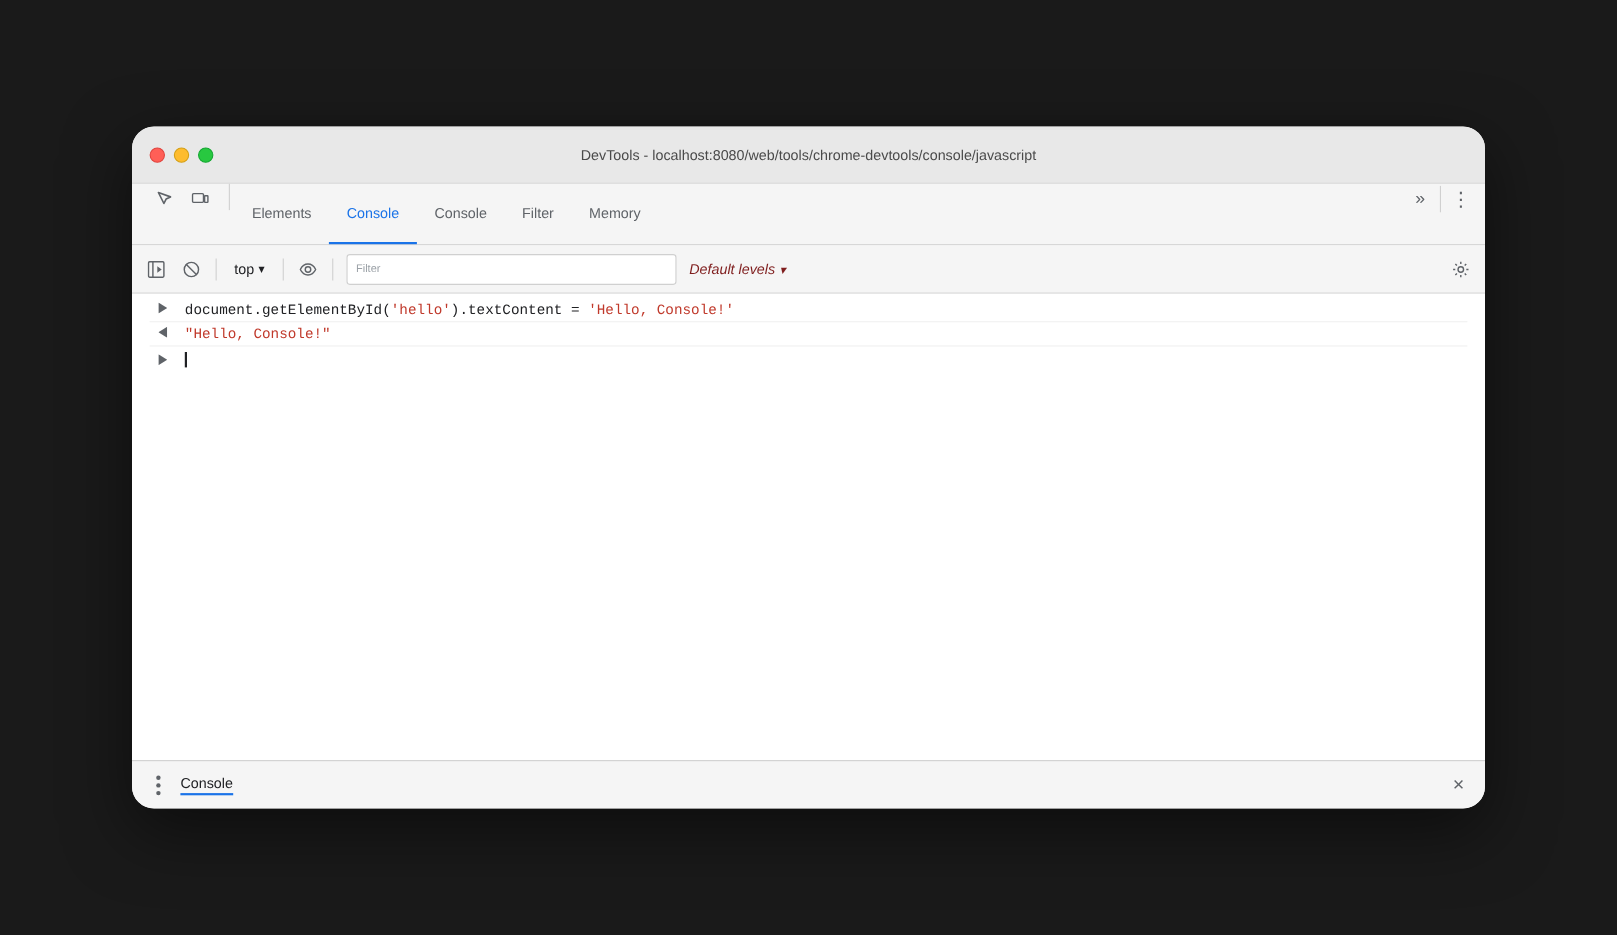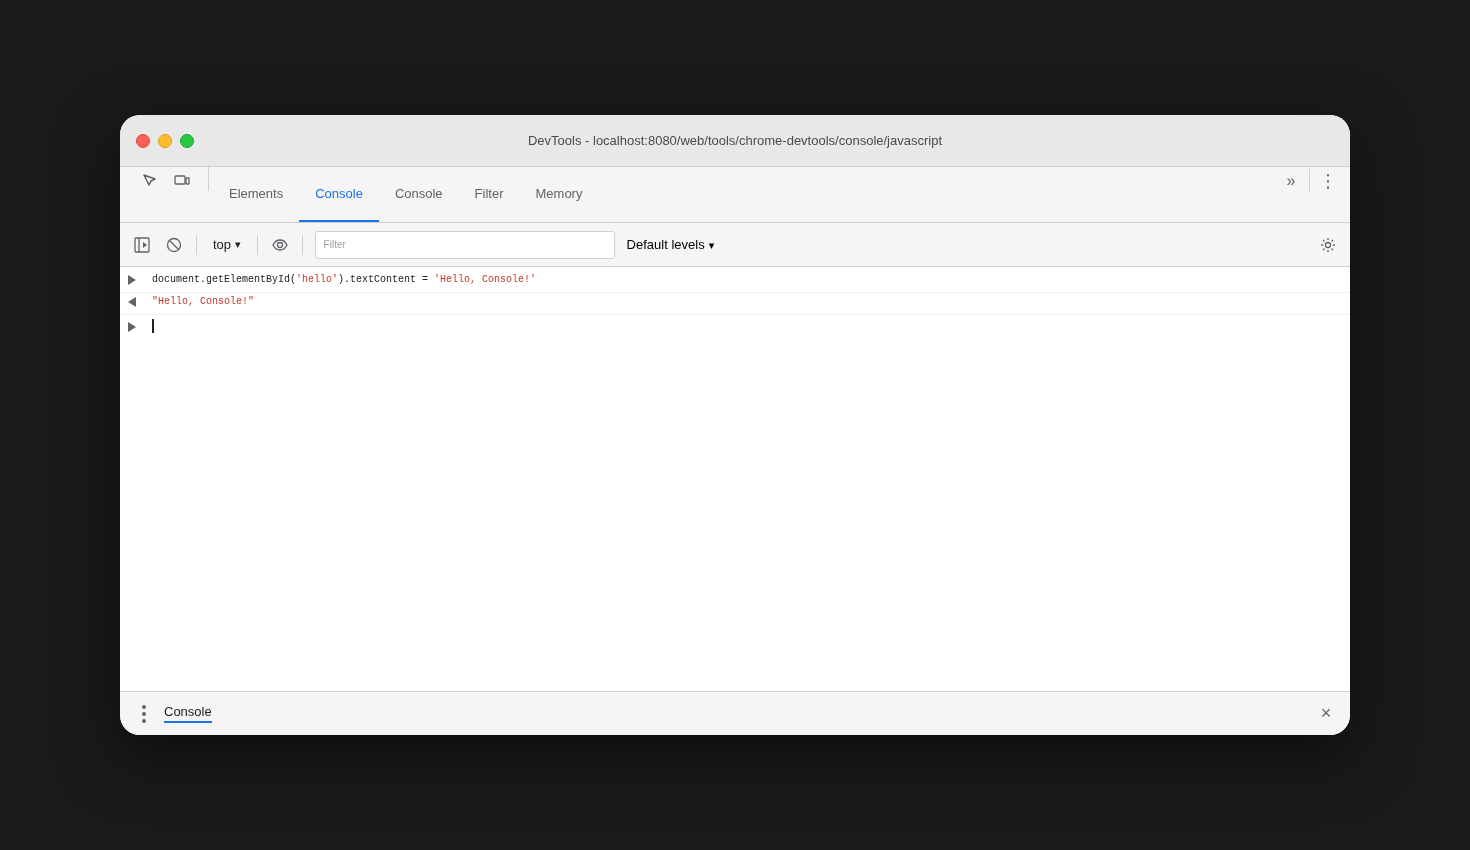--- a/index.html
+++ b/index.html
@@ -190,23 +190,24 @@
     .filter-input::placeholder { color: #9aa0a6; }
 
     .levels-btn {
       display: flex;
       align-items: flex-end;
       gap: 4px;
       padding: 4px 8px;
       border: none;
       background: transparent;
       font-size: 13px;
-      color: #000000;
-      cursor: pointer;
-      border-radius: 3px;
+      color: #7f1d1d;
+      cursor: pointer;
+      border-radius: 3px;
+      font-style: italic;
     }
 
     .settings-btn {
       margin-left: auto;
       width: 28px;
       height: 28px;
       display: flex;
       align-items: center;
       justify-content: center;
       border-radius: 3px;
@@ -215,23 +216,23 @@
       font-size: 16px;
       border: none;
       background: transparent;
     }
 
     
     .console-output {
       flex: 1;
       background: white;
       overflow-y: auto;
-      padding: 4px 0;
+      padding: 4px 16px;
       font-family: 'Menlo', 'Monaco', 'Courier New', monospace;
-      font-size: 10px;
+      font-size: 13px;
     }
 
     .console-line {
       display: flex;
       align-items: flex-start;
       padding: 3px 8px;
       min-height: 22px;
       border-bottom: 1px solid #f0f0f0;
       position: relative;
     }

